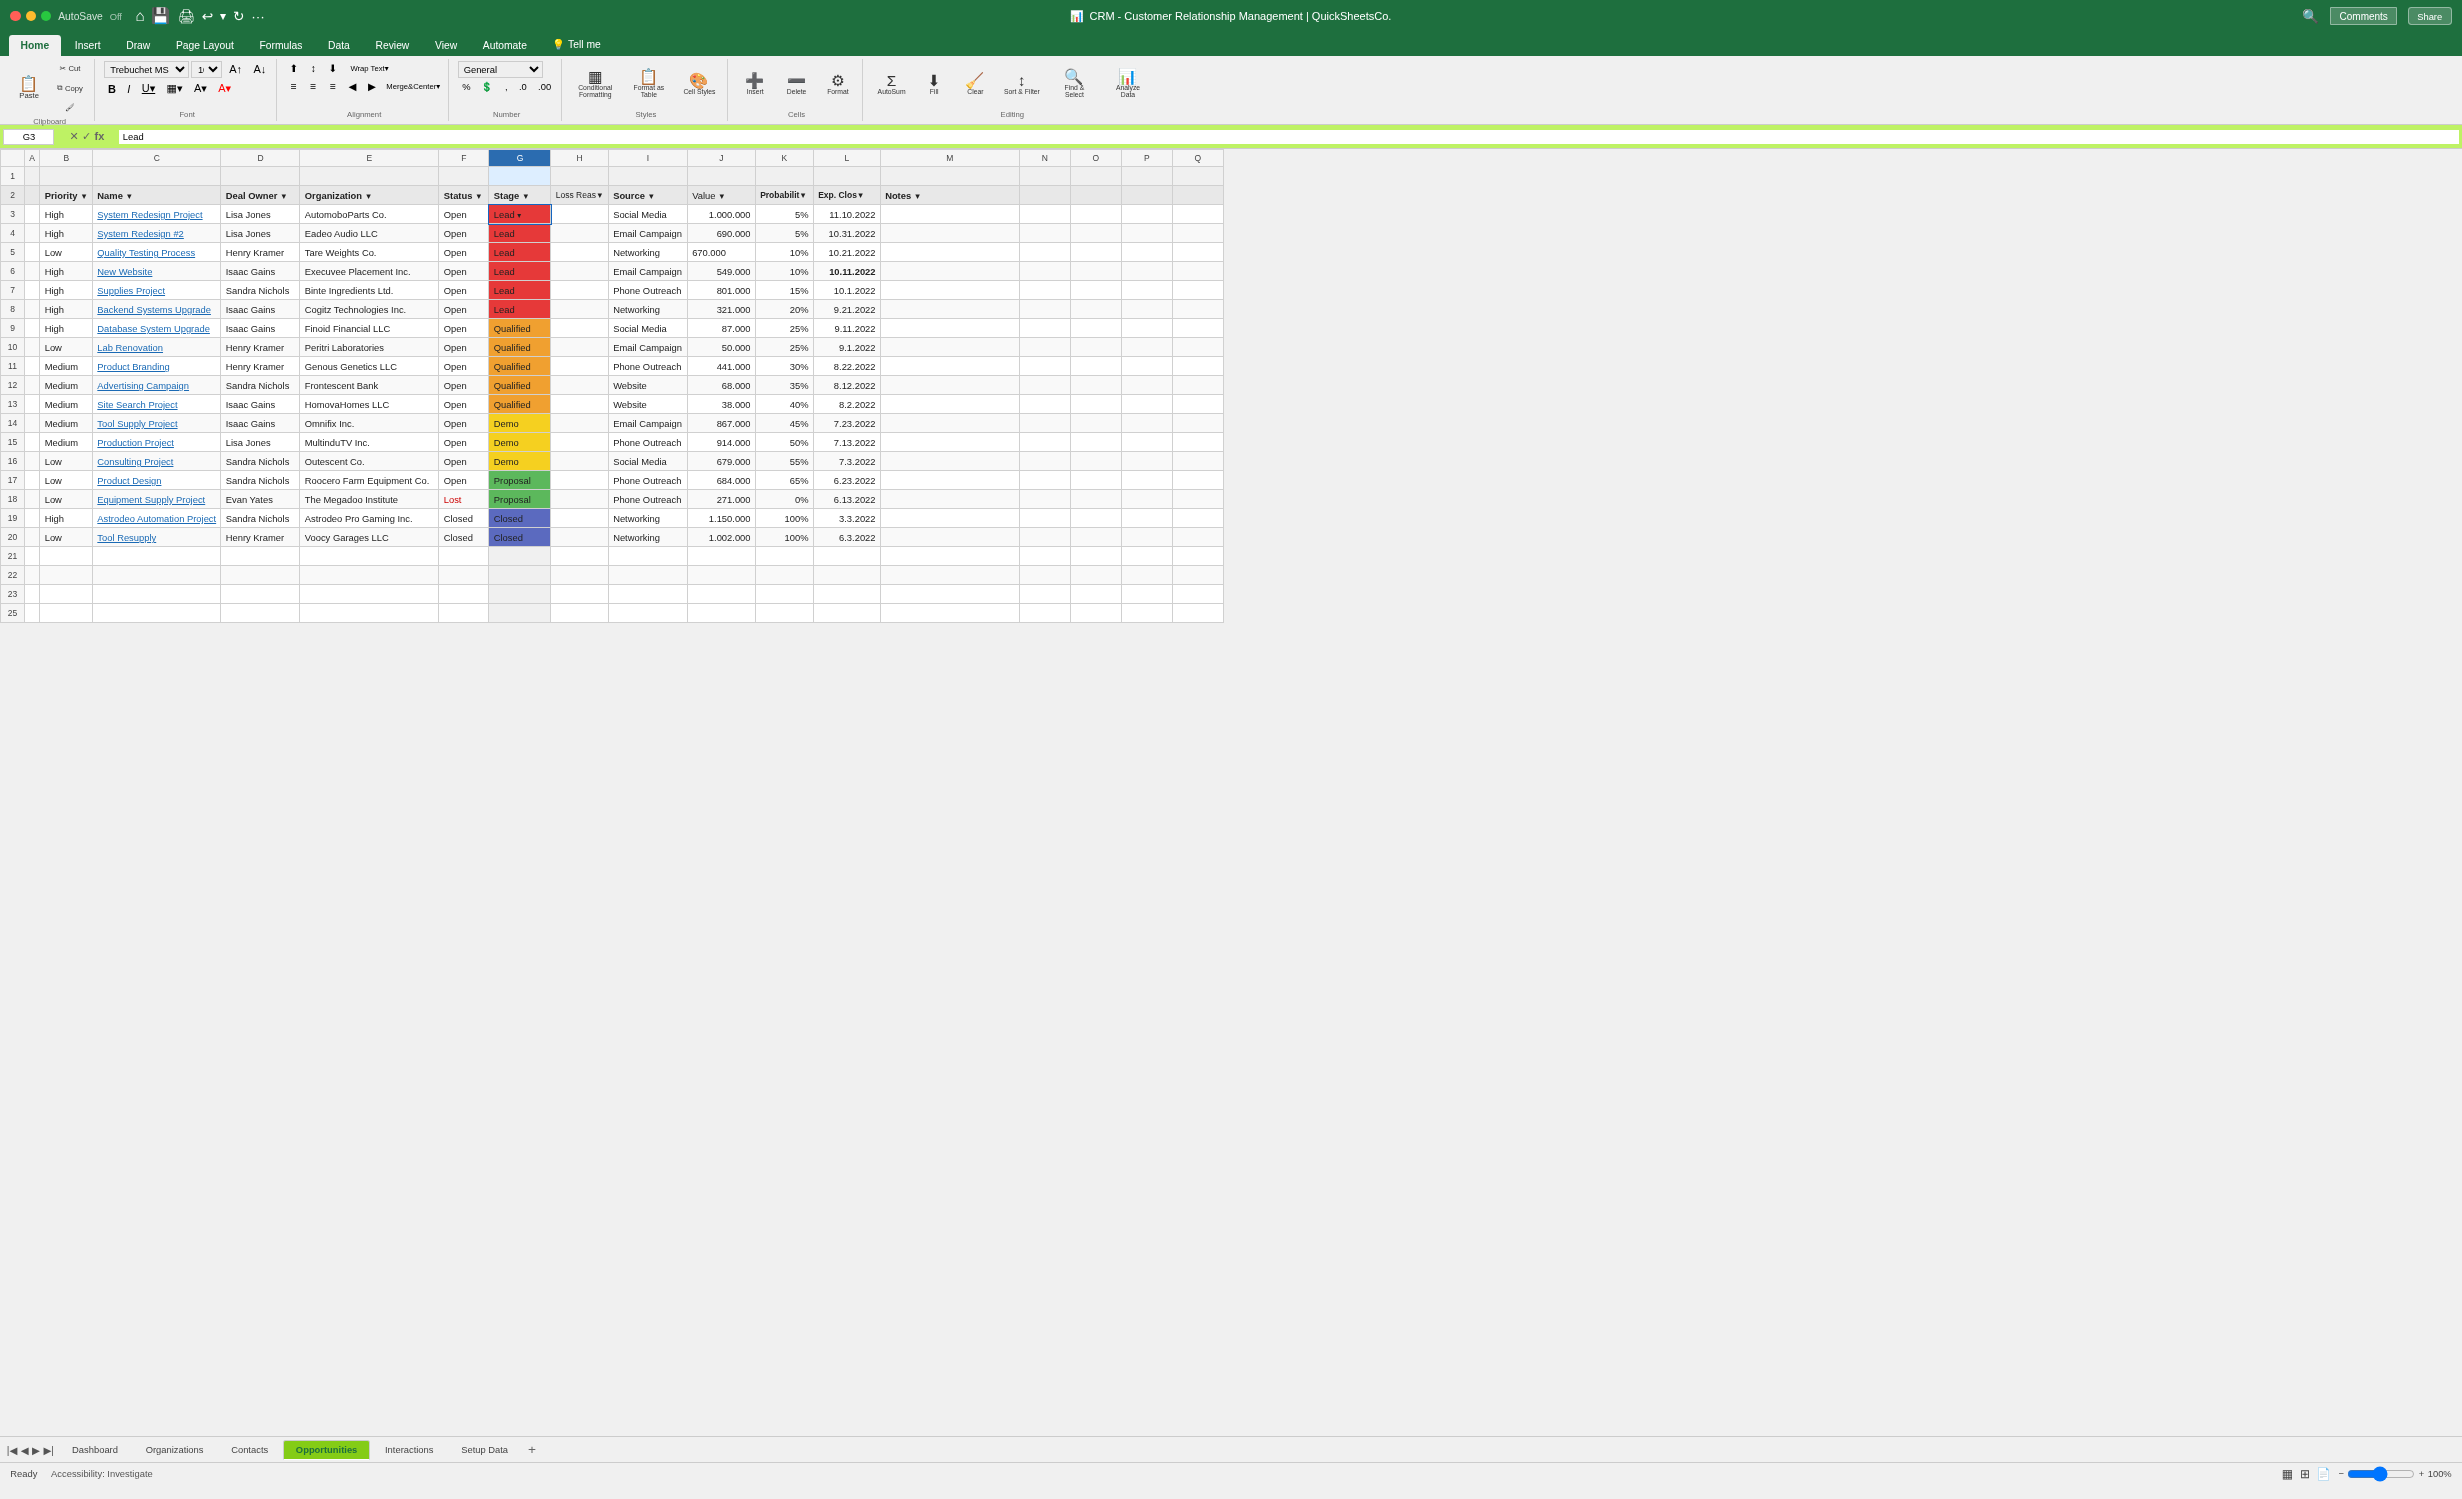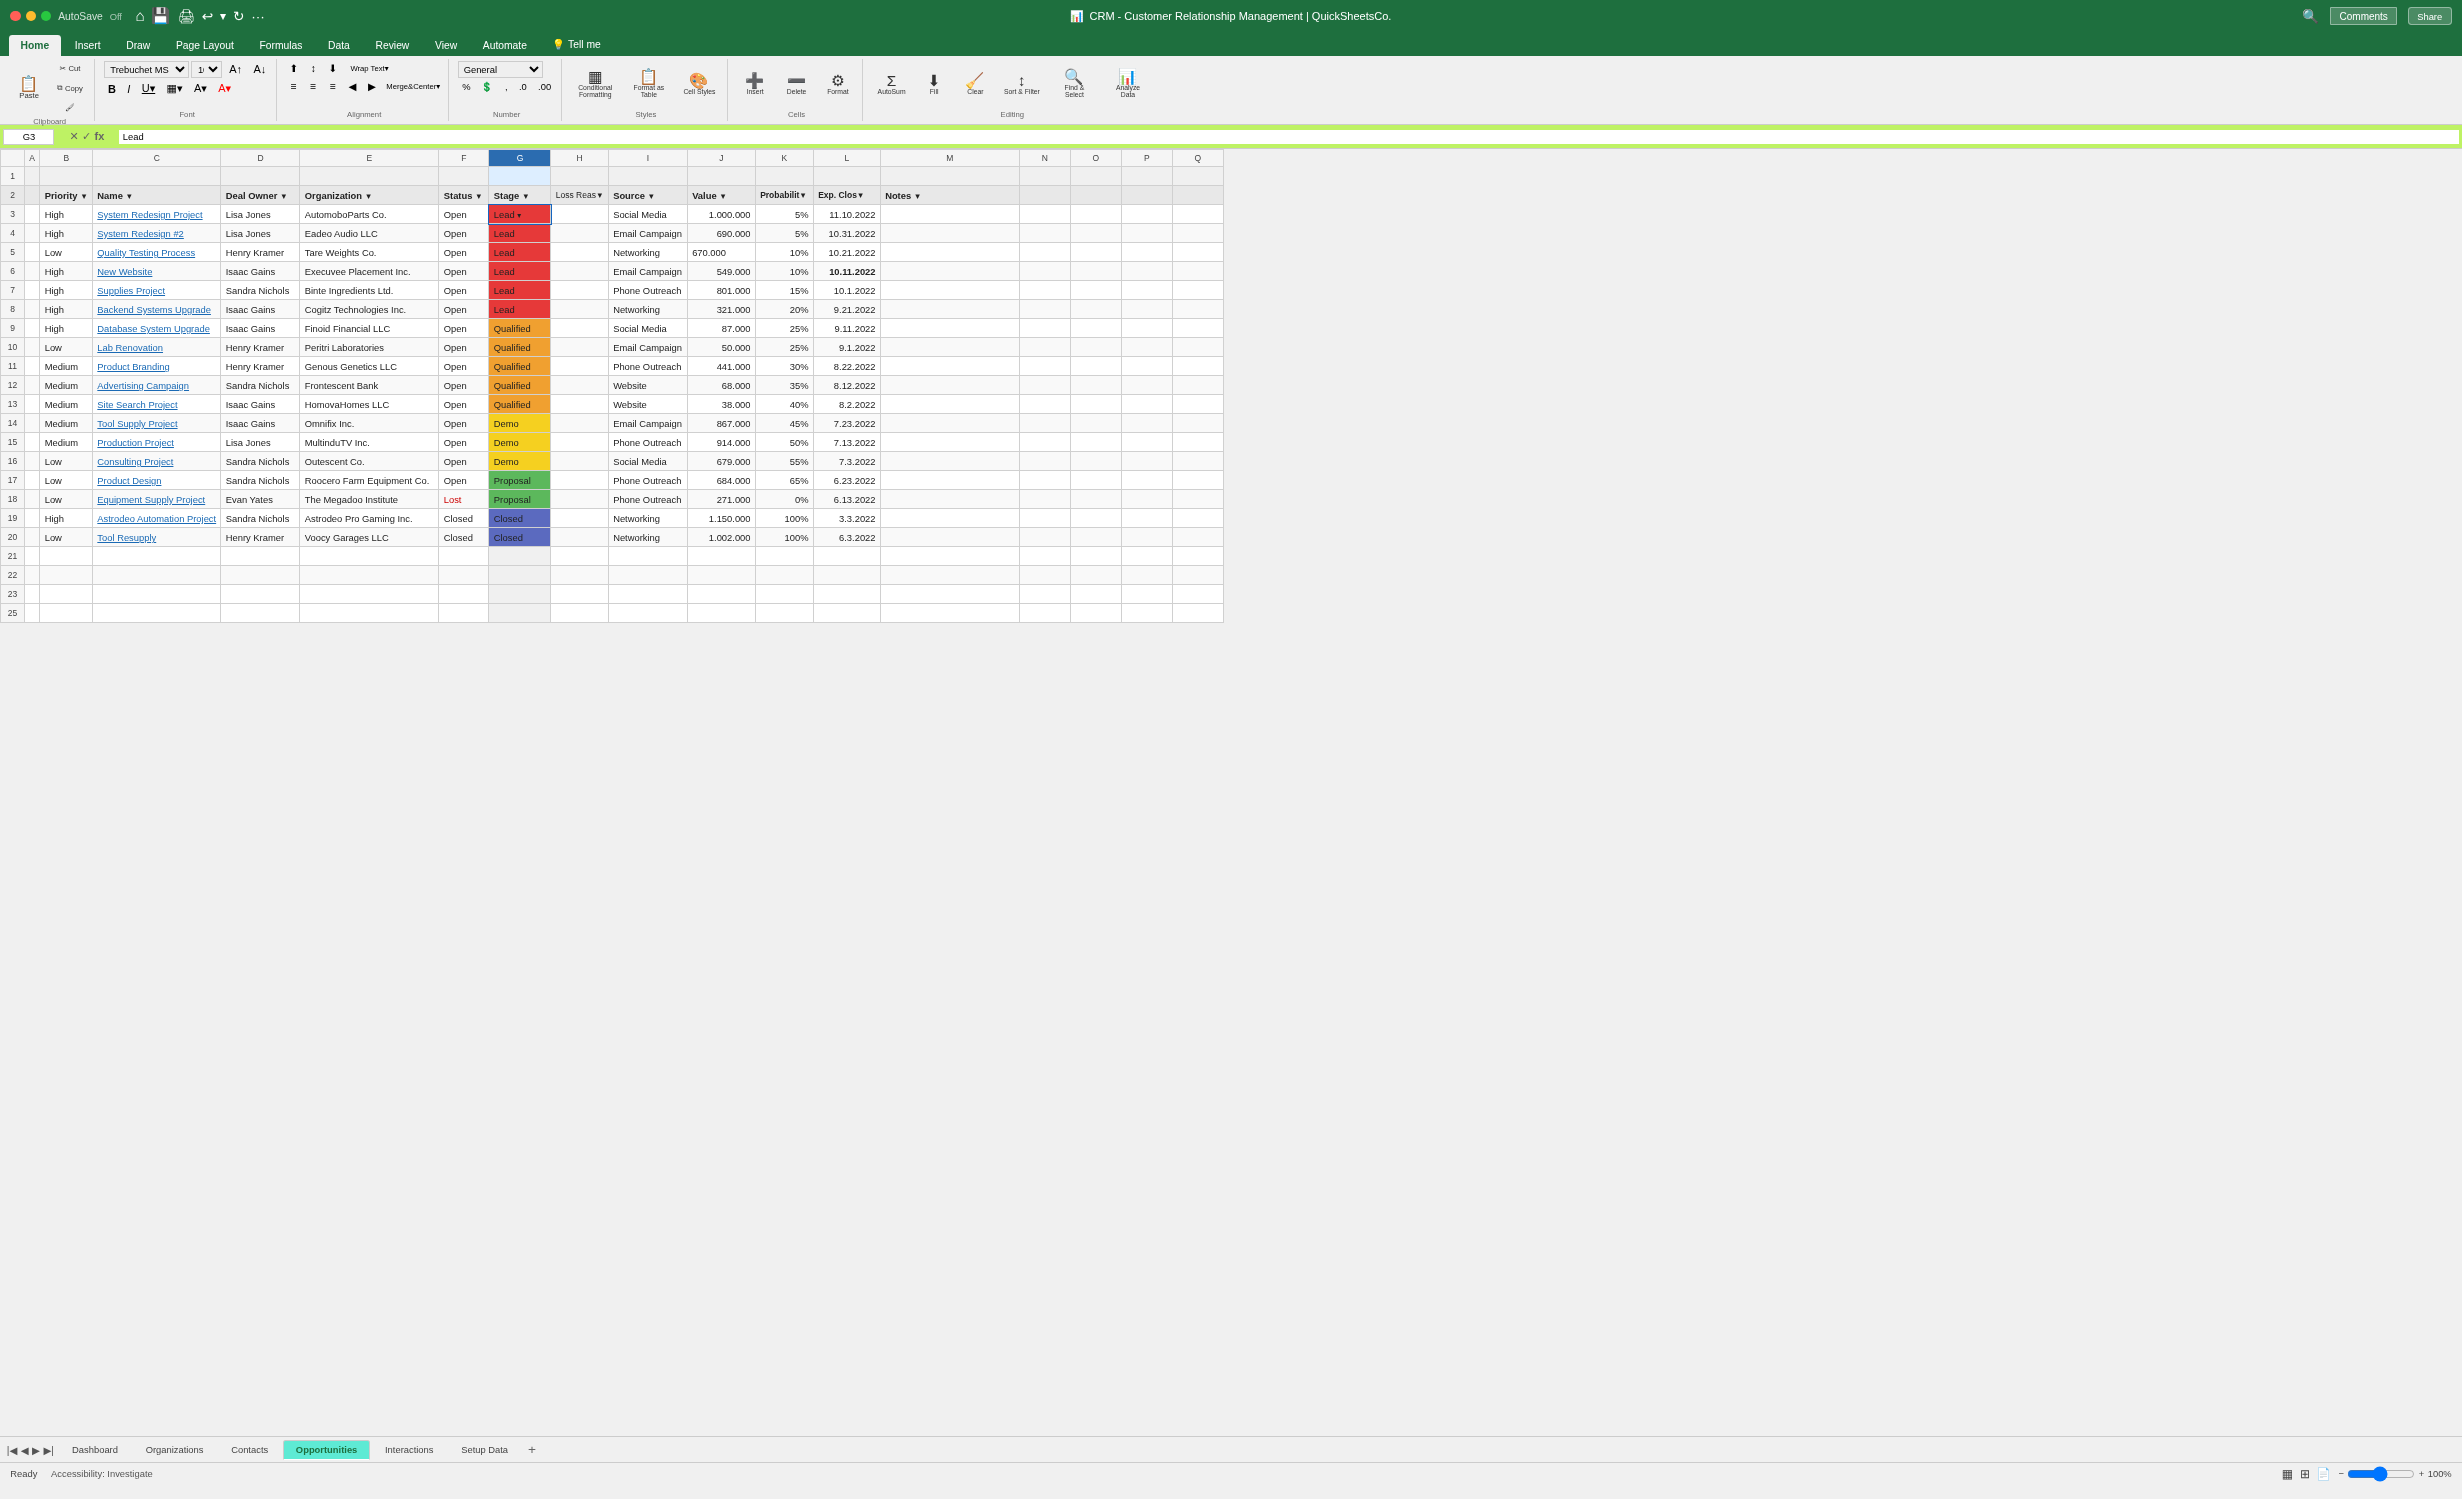--- a/index.html
+++ b/index.html
@@ -215,21 +215,21 @@
     }
     .sheet-tab {
       padding: 3.4px 12px;
       font-size: 9.4px;
       cursor: pointer;
       border-radius: 2.6px 2.6px 0 0;
       border: 0.9px solid transparent;
       color: #444;
     }
     .sheet-tab.active {
-      background: #5eead4;
+      background: #84cc16;
       border-color: #ccc;
       border-bottom: 0.9px solid white;
       color: #1e6f3e;
       font-weight: 600;
     }
     .tab-add { font-size: 13.7px; color: #666; cursor: pointer; padding: 0 5.1px; }
 
     
     .status-bar {
       display: flex;
@@ -536,21 +536,21 @@
           <td class="row-header">2</td>
           <td></td>
           <td style="font-weight:600;">Priority <span style="font-size:7.7px;">▼</span></td>
           <td style="font-weight:600;">Name <span style="font-size:7.7px;">▼</span></td>
           <td style="font-weight:600;">Deal Owner <span style="font-size:7.7px;">▼</span></td>
           <td style="font-weight:600;">Organization <span style="font-size:7.7px;">▼</span></td>
           <td style="font-weight:600;">Status <span style="font-size:7.7px;">▼</span></td>
           <td class="selected-col" style="font-weight:600;">Stage <span style="font-size:7.7px;">▼</span></td>
           <td style="font-weight:400; font-size:8.5px;">Loss Reas<span style="font-size:7.7px;">▼</span></td>
           <td style="font-weight:600;">Source <span style="font-size:7.7px;">▼</span></td>
-          <td style="font-weight:700;">Value <span style="font-size:7.7px;">▼</span></td>
+          <td style="font-weight:400;">Value <span style="font-size:7.7px;">▼</span></td>
           <td style="font-weight:600; font-size:8.5px;">Probabilit<span style="font-size:7.7px;">▼</span></td>
           <td style="font-weight:600; font-size:8.5px;">Exp. Clos<span style="font-size:7.7px;">▼</span></td>
           <td style="font-weight:600;">Notes <span style="font-size:7.7px;">▼</span></td>
           <td></td>
           <td></td>
           <td></td>
           <td></td>
         </tr>
       <tr>
             <td class="row-header">3</td>

